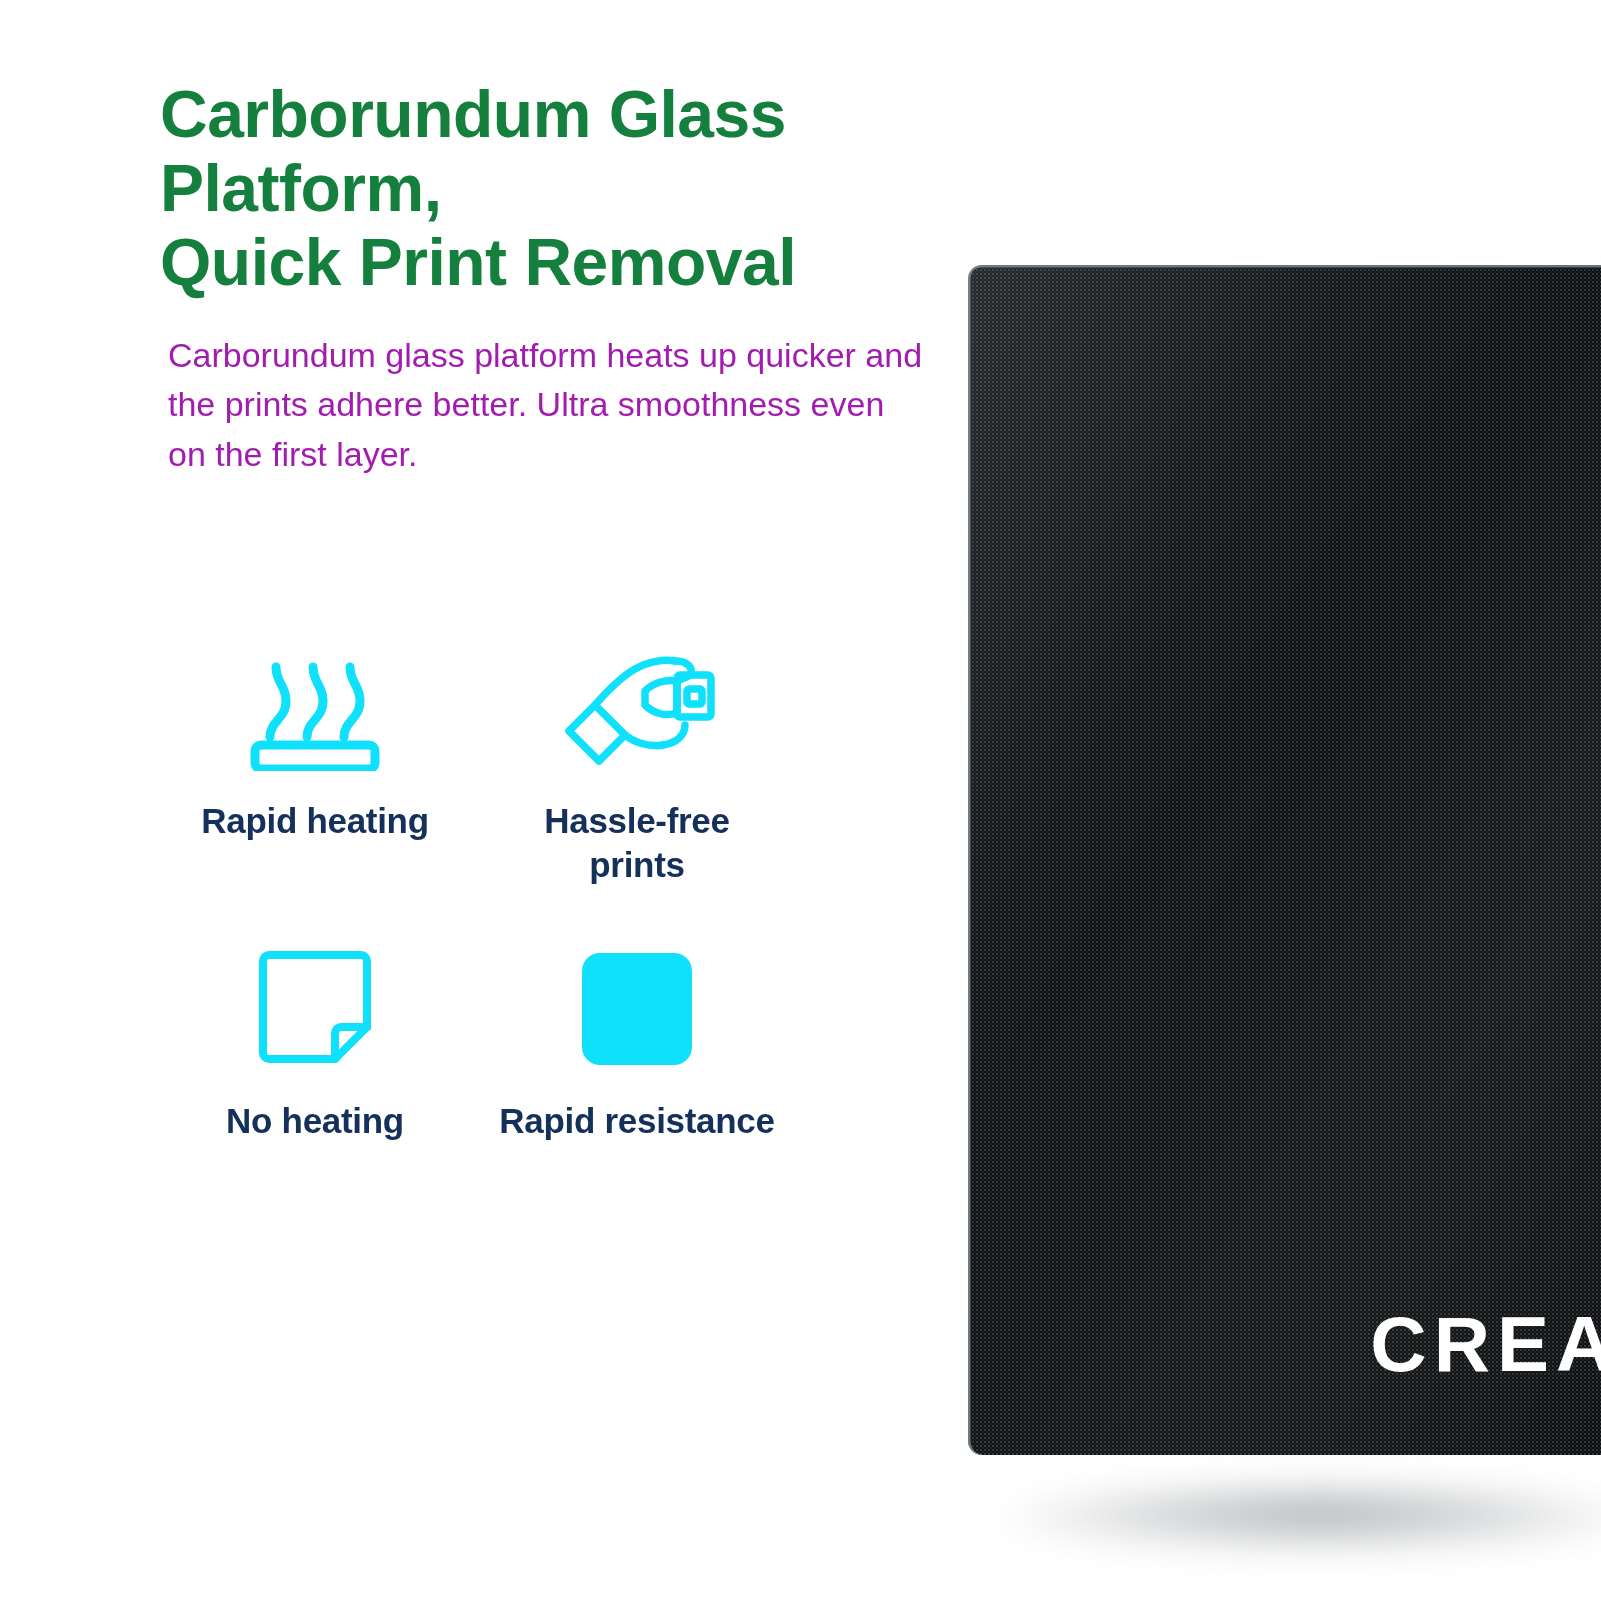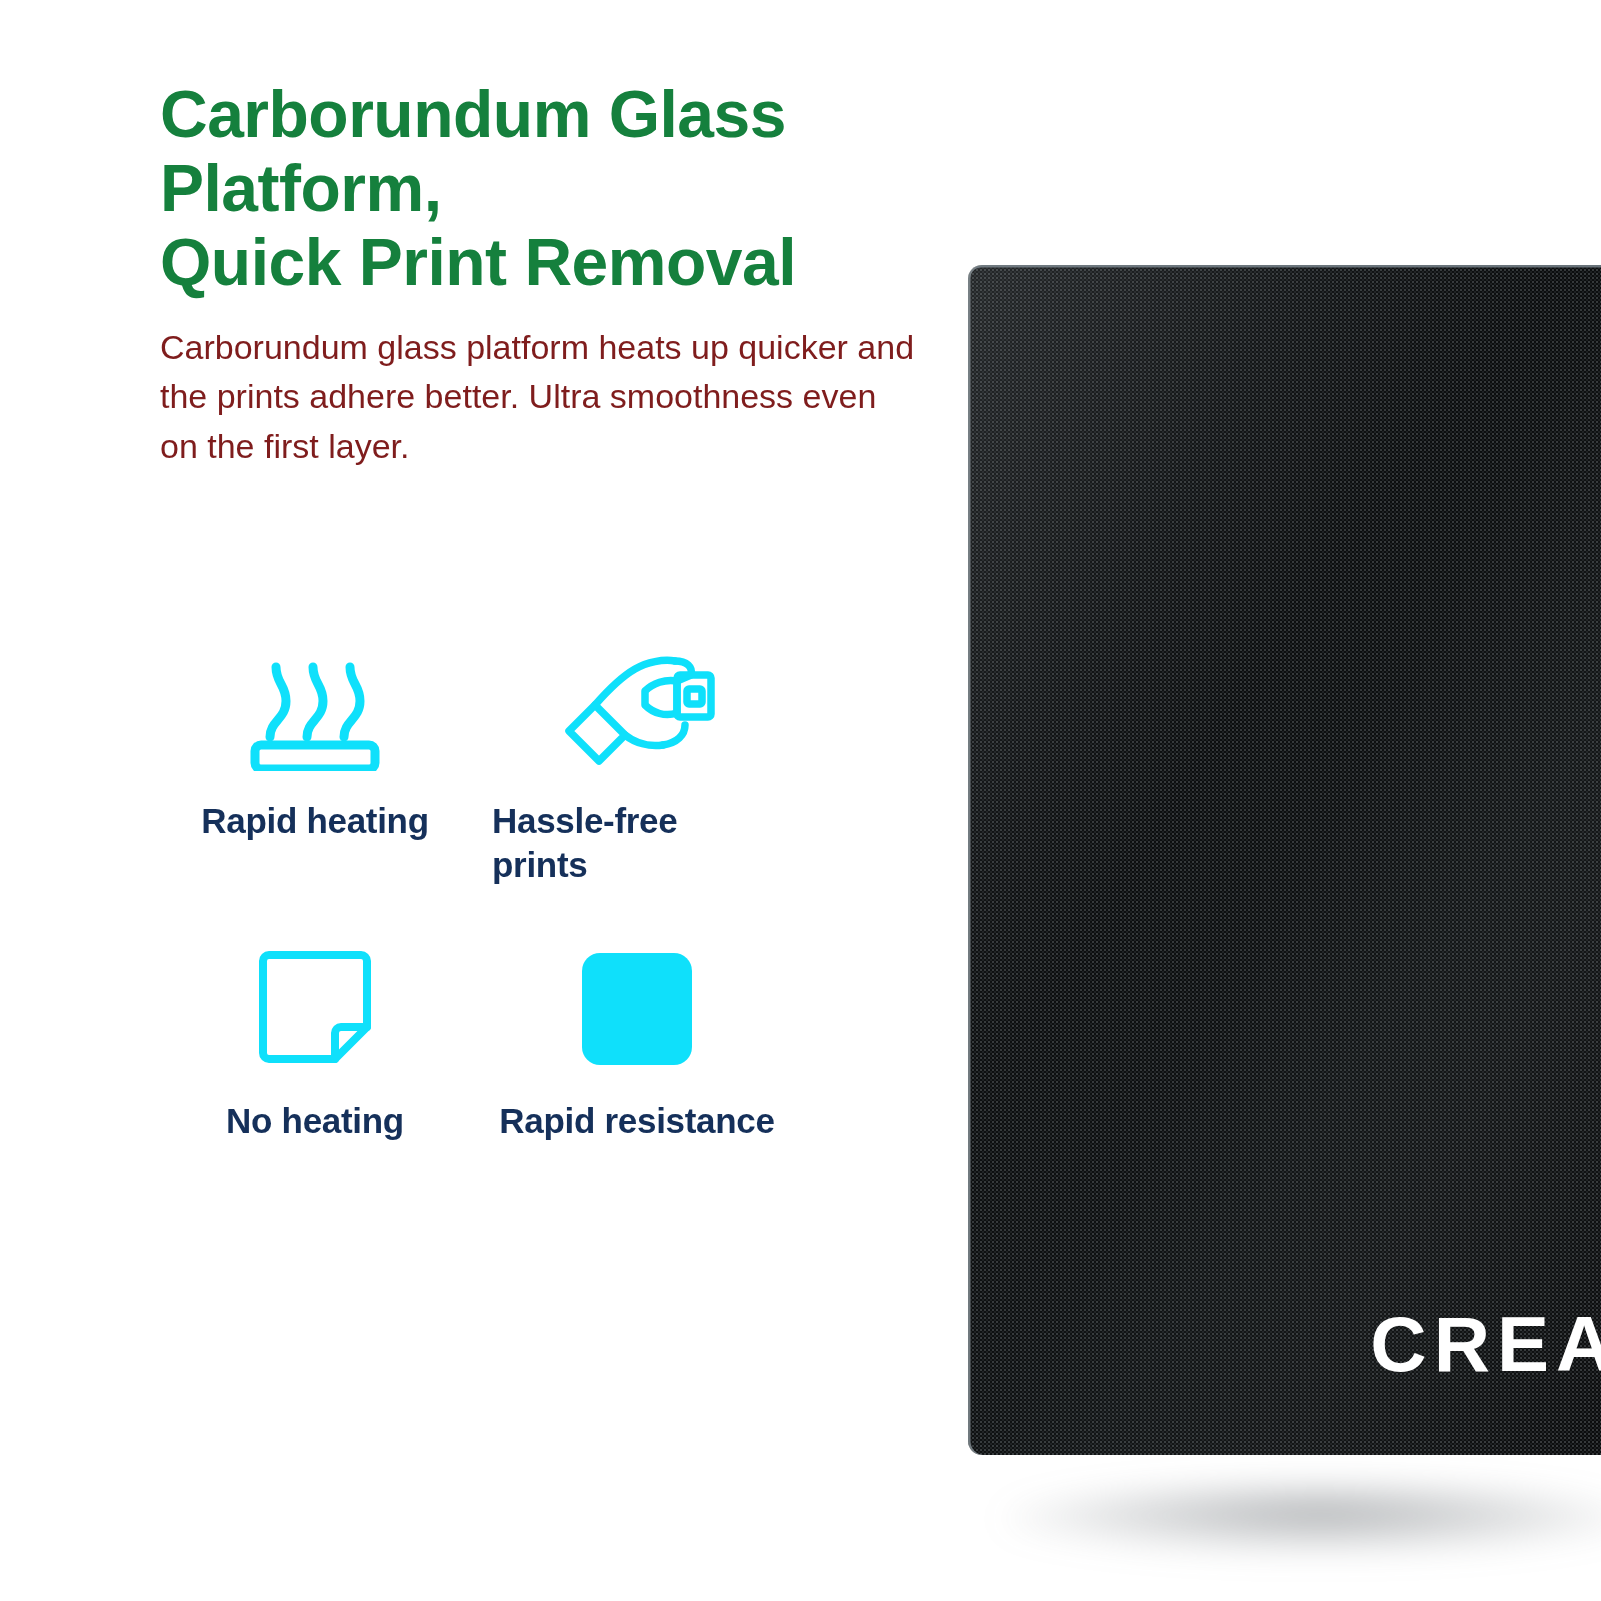--- a/index.html
+++ b/index.html
@@ -33,29 +33,29 @@
     font-family: "Liberation Sans", sans-serif;
     font-size: 66px;
     line-height: 1.12;
     font-weight: 700;
     letter-spacing: -0.5px;
     color: #15803d;
     white-space: pre-line;
   }
 
   #body-paragraph {
-    margin: 0;
+    margin: 8px;
     position: absolute;
     top: 245px;
     left: 0;
     width: 760px;
     font-size: 34px;
     line-height: 1.45;
     font-weight: 400;
-    color: #7f1d1d;
+    color: #a21caf;
   }
 
   
   #feature-grid {
     position: absolute;
     left: 170px;
     top: 636px;
     width: 660px;
     display: grid;
     grid-template-columns: 290px 290px;
@@ -71,20 +71,21 @@
 
   .feature-icon {
     height: 135px;
     display: flex;
     align-items: flex-end;
     justify-content: center;
   }
 
   .feature-label {
     margin-top: 28px;
+    text-align: center;
     font-size: 35px;
     line-height: 1.25;
     font-weight: 700;
     color: #15305a;
     font-stretch: condensed;
     letter-spacing: -0.3px;
   }
 
   
   #glass-bed-wrap {

